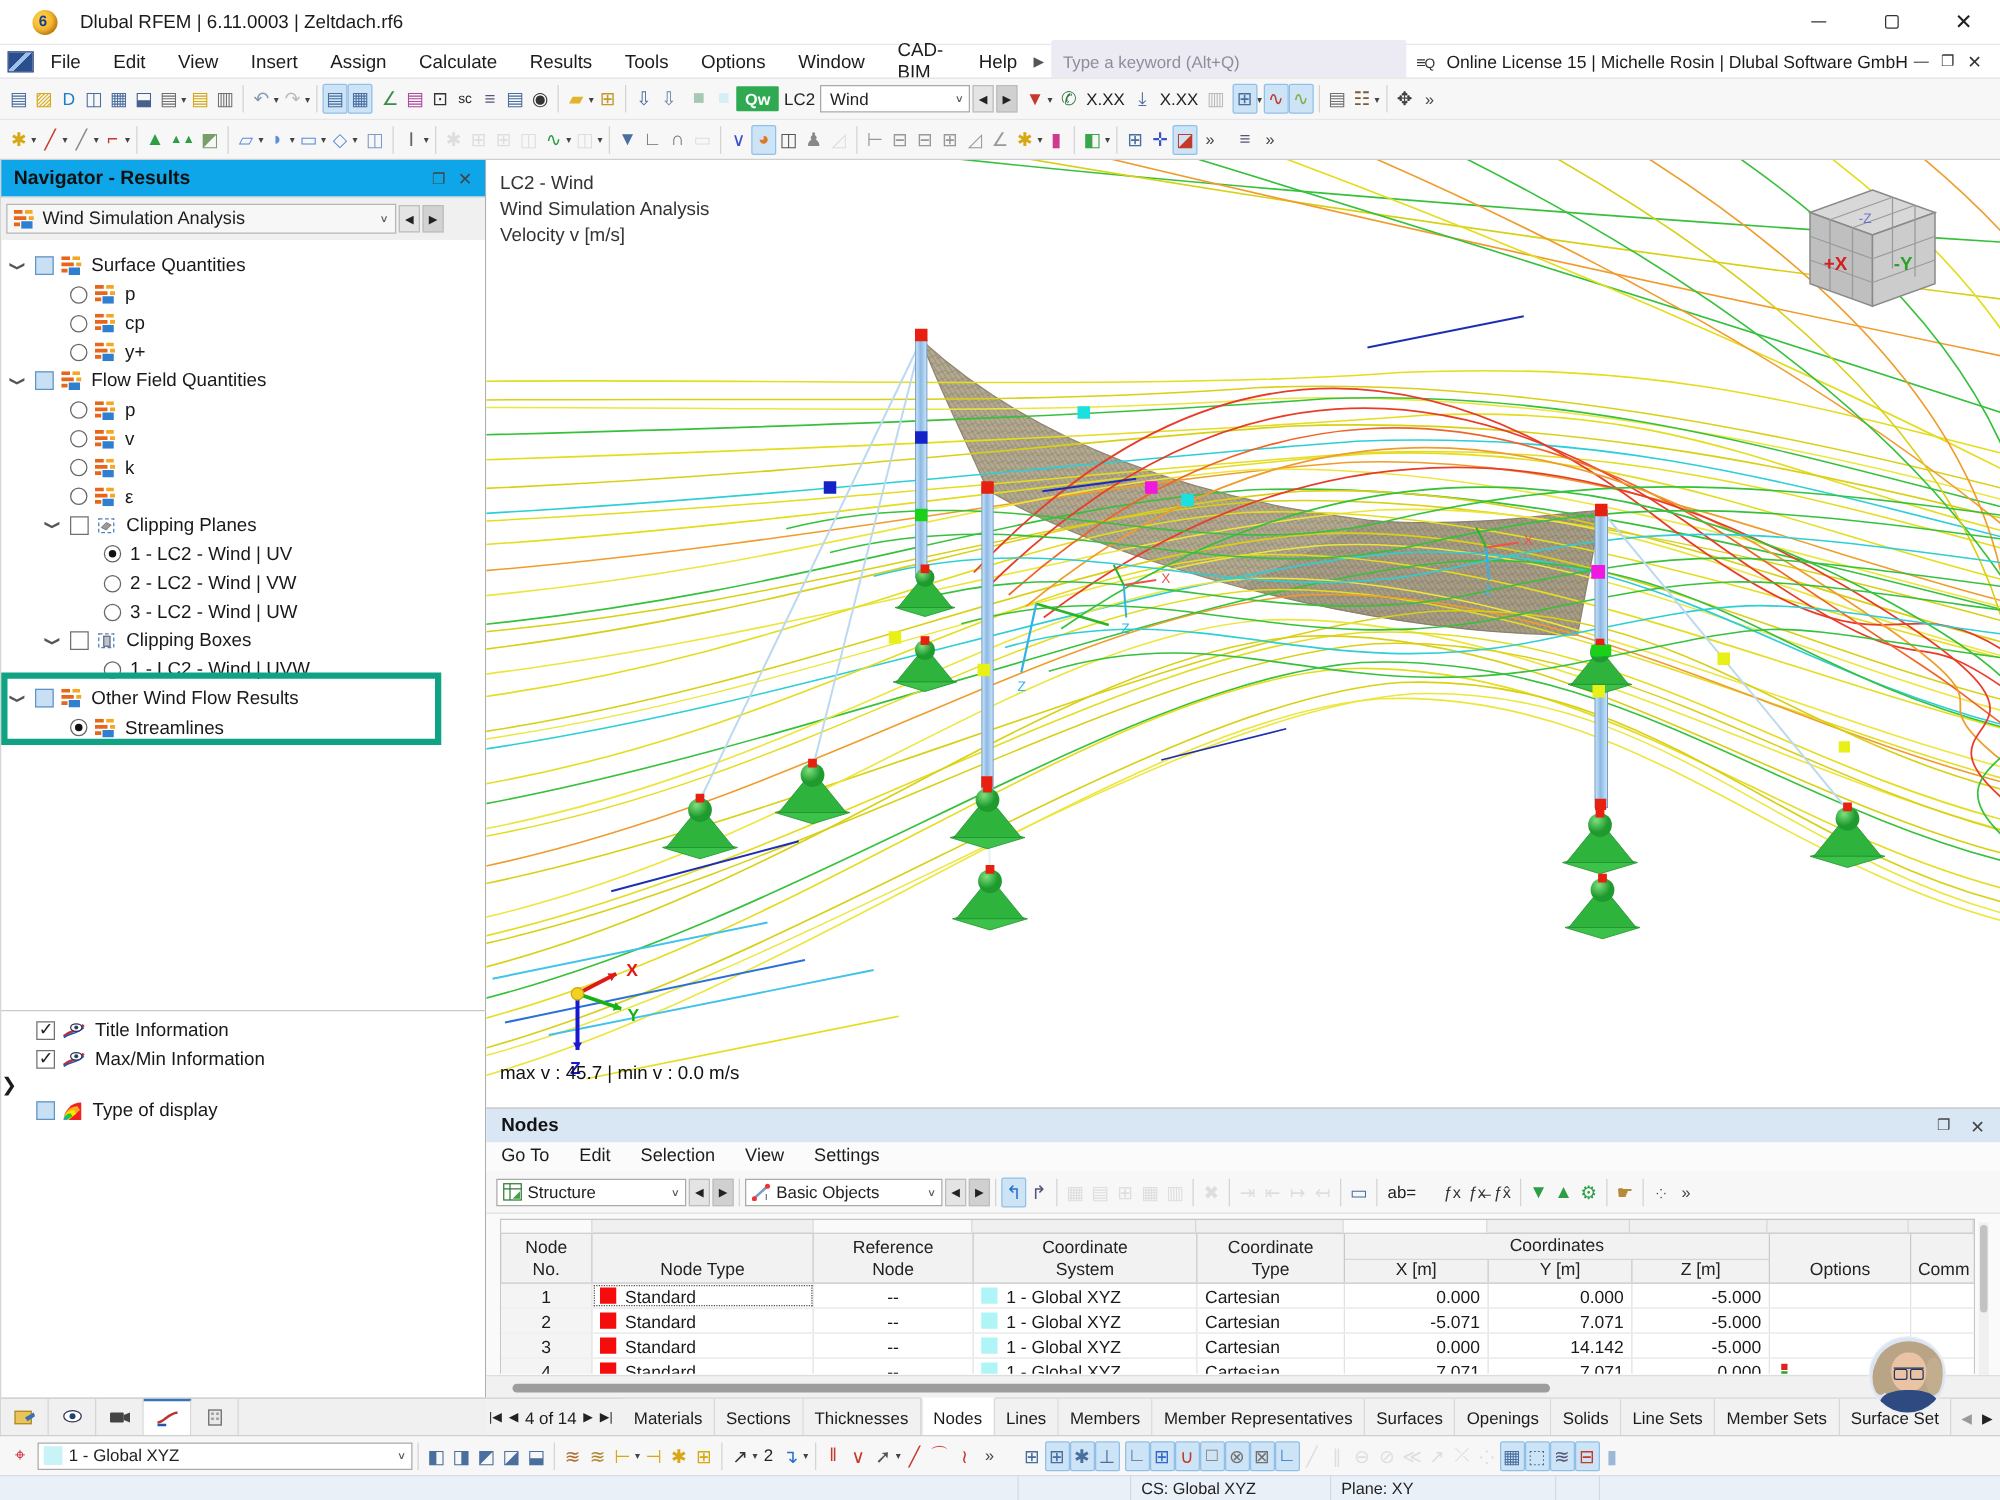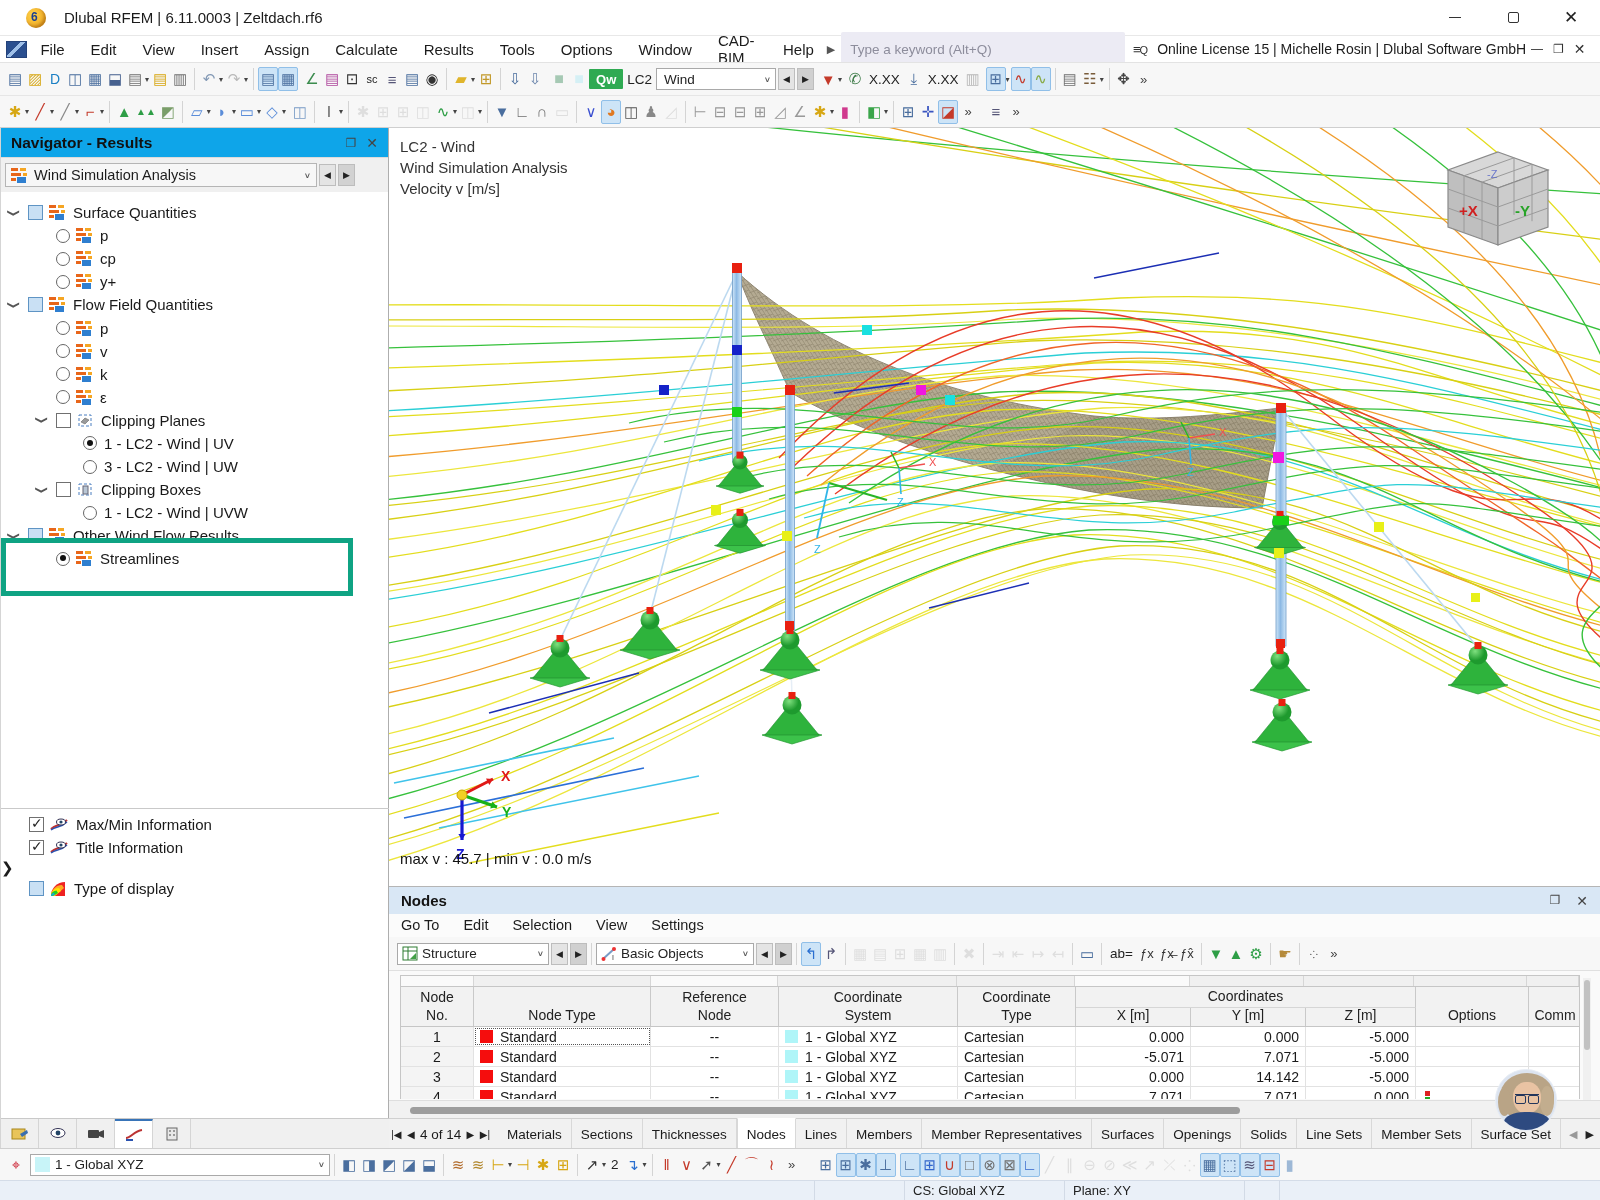--- a/index.html
+++ b/index.html
@@ -487,20 +487,25 @@
           <span class="tlabel">Clipping Planes</span>
         </div>
         <div class="trow">
           <span style="width: 82px; flex: 0 0 auto;"></span>
           <span class="radio sel"></span>
           <span class="tlabel">1 - LC2 - Wind | UV</span>
         </div>
         <div class="trow">
           <span style="width: 82px; flex: 0 0 auto;"></span>
           <span class="radio"></span>
+          <span class="tlabel">2 - LC2 - Wind | VW</span>
+        </div>
+        <div class="trow">
+          <span style="width: 82px; flex: 0 0 auto;"></span>
+          <span class="radio"></span>
           <span class="tlabel">3 - LC2 - Wind | UW</span>
         </div>
         <div class="trow">
           <span style="width: 36px; flex: 0 0 auto;"></span>
           <span class="chev" style="transform: rotate(90deg) scaleX(0.8);">❯</span>
           <span style="width: 9px;"></span>
           <span class="cbx"></span>
           <span class="ticon">
             <svg width="17" height="15">
               <rect x="2" y="2" width="12" height="11" fill="none" stroke="#4a7fc0" stroke-dasharray="3 2"></rect>
@@ -553,32 +558,32 @@
       <div id="disp-rows" style="position:relative"><div class="drow">
             <span class="ck on"></span>
             <span class="ticon">
               <svg width="19" height="15">
                 <path d="M1 12 C6 7 11 9 17 3" stroke="#b33" stroke-width="2" fill="none"></path>
                 <path d="M1 13 C6 9 11 11 17 5" stroke="#2a52b0" stroke-width="1.4" fill="none"></path>
                 <ellipse cx="11" cy="5" rx="4.5" ry="3" fill="#fff" stroke="#335"></ellipse>
                 <circle cx="11" cy="5" r="1.6" fill="#246"></circle>
               </svg>
             </span>
-            <span class="tlabel">Max/Min Information</span>
+            <span class="tlabel">Title Information</span>
           </div><div class="drow">
             <span class="ck on"></span>
             <span class="ticon">
               <svg width="19" height="15">
                 <path d="M1 12 C6 7 11 9 17 3" stroke="#b33" stroke-width="2" fill="none"></path>
                 <path d="M1 13 C6 9 11 11 17 5" stroke="#2a52b0" stroke-width="1.4" fill="none"></path>
                 <ellipse cx="11" cy="5" rx="4.5" ry="3" fill="#fff" stroke="#335"></ellipse>
                 <circle cx="11" cy="5" r="1.6" fill="#246"></circle>
               </svg>
             </span>
-            <span class="tlabel">Title Information</span>
+            <span class="tlabel">Max/Min Information</span>
           </div><span class="chev2" style="top: 50px;">❯</span><div class="drow">
             <span class="ck blue"></span>
             <span class="ticon">
               <svg width="17" height="16">
                 <rect width="17" height="16" fill="#fff"></rect>
                 <path d="M1 15 A14 14 0 0 1 15 1 L15 15 Z" fill="#e22"></path>
                 <path d="M1 15 A11 11 0 0 1 12 4 L14 7 L5 15 Z" fill="#fa2"></path>
                 <path d="M1 15 A8 8 0 0 1 9 7 L11 10 L4 15 Z" fill="#ffe600"></path>
                 <path d="M1 15 A5.5 5.5 0 0 1 6.5 9.5 L8 12 L3 15 Z" fill="#2c2"></path>
                 <path d="M1 15 A3 3 0 0 1 4 12 L5 14 Z" fill="#1ad"></path>
@@ -892,21 +897,21 @@
         <span class="tb-ic mut" style="color: rgb(185, 185, 185);">✖</span>
         <span class="sep"></span>
         <span class="tb-ic mut" style="color: rgb(185, 185, 185);">⇥</span>
         <span class="tb-ic mut" style="color: rgb(185, 185, 185);">⇤</span>
         <span class="tb-ic mut" style="color: rgb(185, 185, 185);">↦</span>
         <span class="tb-ic mut" style="color: rgb(185, 185, 185);">↤</span>
         <span class="sep"></span>
         <span class="tb-ic" style="color: rgb(74, 110, 158);">▭</span>
         <span class="sep"></span>
         <span class="tb-txt">ab=</span>
-        <span class="tb-ic" style="color: rgb(51, 51, 51); font-size: 13px;">ƒx</span>
+        <span class="tb-ic" style="color: rgb(51, 51, 51); font-size: 13px; margin-left: 15px;">ƒx</span>
         <span class="tb-ic" style="color: rgb(51, 51, 51); font-size: 13px;">ƒx̶</span>
         <span class="tb-ic" style="color: rgb(51, 51, 51); font-size: 13px;">ƒx̂</span>
         <span class="sep"></span>
         <span class="tb-ic" style="color: rgb(46, 158, 70);">▼</span>
         <span class="tb-ic" style="color: rgb(46, 158, 70);">▲</span>
         <span class="tb-ic" style="color: rgb(46, 158, 70);">⚙</span>
         <span class="sep"></span>
         <span class="tb-ic" style="color: rgb(181, 138, 58);">☛</span>
         <span class="sep"></span>
         <span class="tb-ic" style="color: rgb(68, 68, 68); font-size: 10px;">⁘</span>

